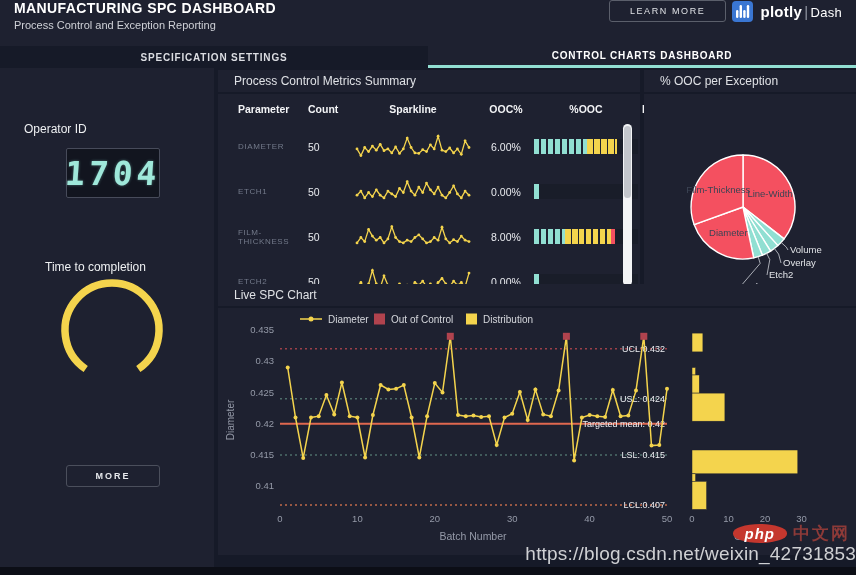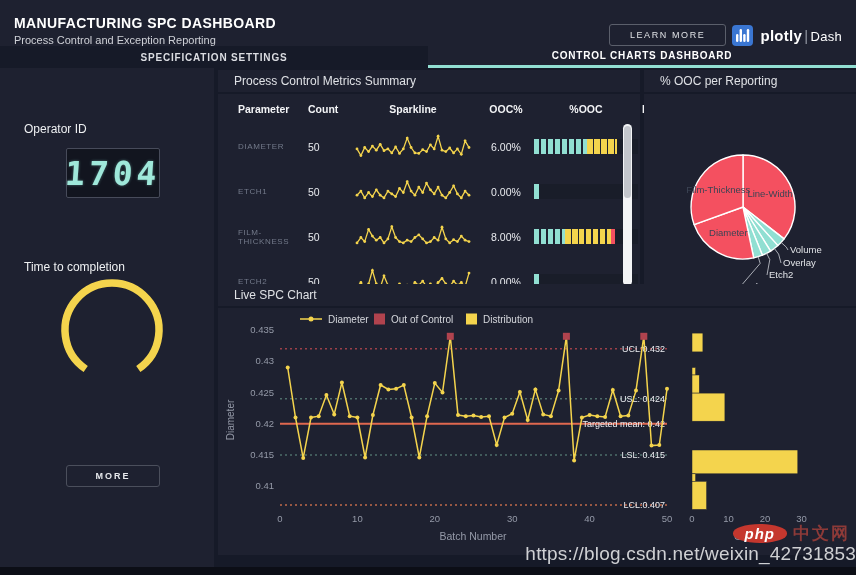--- a/index.html
+++ b/index.html
@@ -5,21 +5,21 @@
   * { margin:0; padding:0; box-sizing:border-box; }
   html,body { width:856px; height:575px; }
   body {
     position:relative; overflow:hidden;
     background:#161a28;
     font-family:"Liberation Sans", sans-serif;
     color:#e8eaee;
   }
   
   .banner { position:absolute; left:0; top:0; width:856px; height:46px;
-    background:#1e2130; display:flex; align-items:flex-end; justify-content:space-between;
+    background:#1e2130; display:flex; align-items:flex-start; justify-content:space-between;
     padding:0 14px; z-index:2; }
   .banner-title { font-size:14px; font-weight:bold; letter-spacing:.4px; color:#ffffff; }
   .banner-sub { font-size:11px; color:#cfd1d7; margin-top:3px; }
   .banner-right { display:flex; align-items:center; gap:6px; }
   .learn-more { background:transparent; border:1px solid #5b5f6b; border-radius:3px;
     color:#dfe1e5; font-size:9px; letter-spacing:1.6px; padding:5px 20px;
     font-family:inherit; cursor:pointer; }
   .brand { display:flex; align-items:center; gap:7px; }
   .brand-name { font-size:15px; font-weight:bold; color:#ffffff; letter-spacing:.3px; }
   .brand-sep { color:#8f95a0; font-weight:normal; margin:0 2px; }
@@ -110,21 +110,21 @@
 <div class="tabbar">
   <div class="tab">SPECIFICATION SETTINGS</div>
   <div class="tab active">CONTROL CHARTS DASHBOARD</div>
 </div>
 
 <div class="panel" id="left-panel">
   <div class="lp-label" style="top:54px;">Operator ID</div>
   <div id="led-box">
     <span id="led-digits">1704</span>
   </div>
-  <div class="lp-label" style="top:192px;">Time to completion</div>
+  <div class="lp-label" style="top:192px;margin-left:21px;">Time to completion</div>
   <svg id="gauge-svg" width="180" height="120">
       <path d="M63.7,101.0 A47,47 0 1 1 116.3,101.0" fill="none" stroke="#f4d44d" stroke-width="7.5"></path>
     </svg>
   <button id="start-button">MORE</button>
 </div>
 
 <div class="panel" id="mid-panel">
   <div class="panel-head">Process Control Metrics Summary</div>
   <div class="tbl">
     <div class="tbl-row head">
@@ -318,21 +318,21 @@
           <div class="pf-dot" style="background: rgb(145, 223, 210);"></div>
         </div>
     </div>
   </div>
   <div id="mid-scrollbar">
     <div id="mid-scroll-thumb"></div>
   </div>
 </div>
 
 <div class="panel" id="pie-panel">
-  <div class="panel-head">% OOC per Reporting</div>
+  <div class="panel-head">% OOC per Exception</div>
   <svg id="pie-svg" width="212" height="198" style="position:absolute;left:0;top:24px;">
       <path d="M99,113 L99.0,61.0 A52,52 0 0 1 140.1,144.9 Z" fill="#f45060" stroke="#ffffff" stroke-width="1.4" stroke-linejoin="round"></path>
       <text x="126.1" y="102.7" text-anchor="middle" font-size="9.5" fill="#3c4454">Line-Width</text>
       <path d="M99,113 L140.1,144.9 A52,52 0 0 1 133.9,151.6 Z" fill="#91dfd2" stroke="#ffffff" stroke-width="1.4" stroke-linejoin="round"></path>
       <polyline points="137.1,148.4 142.3,153.1 144,156" fill="none" stroke="#b9bcc4" stroke-width="0.9"></polyline>
       <text x="146" y="159" font-size="9.5" fill="#e2e4e8">Volume</text>
       <path d="M99,113 L133.9,151.6 A52,52 0 0 1 126.6,157.1 Z" fill="#91dfd2" stroke="#ffffff" stroke-width="1.4" stroke-linejoin="round"></path>
       <polyline points="130.4,154.5 134.6,160.1 137,169" fill="none" stroke="#b9bcc4" stroke-width="0.9"></polyline>
       <text x="139" y="172" font-size="9.5" fill="#e2e4e8">Overlay</text>
       <path d="M99,113 L126.6,157.1 A52,52 0 0 1 118.4,161.2 Z" fill="#91dfd2" stroke="#ffffff" stroke-width="1.4" stroke-linejoin="round"></path>

